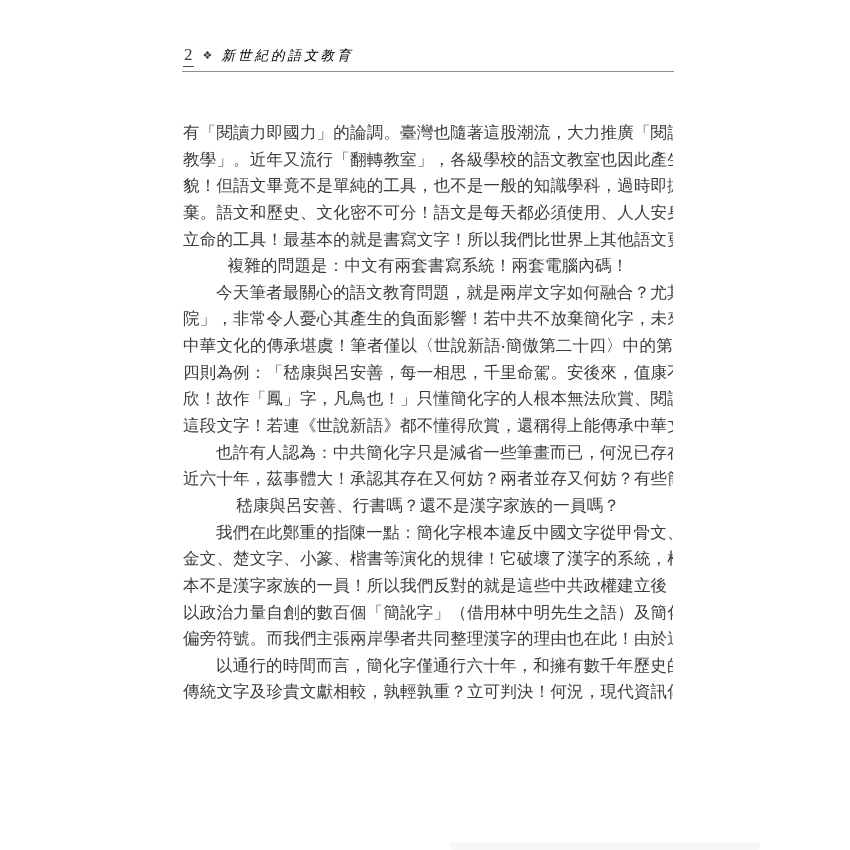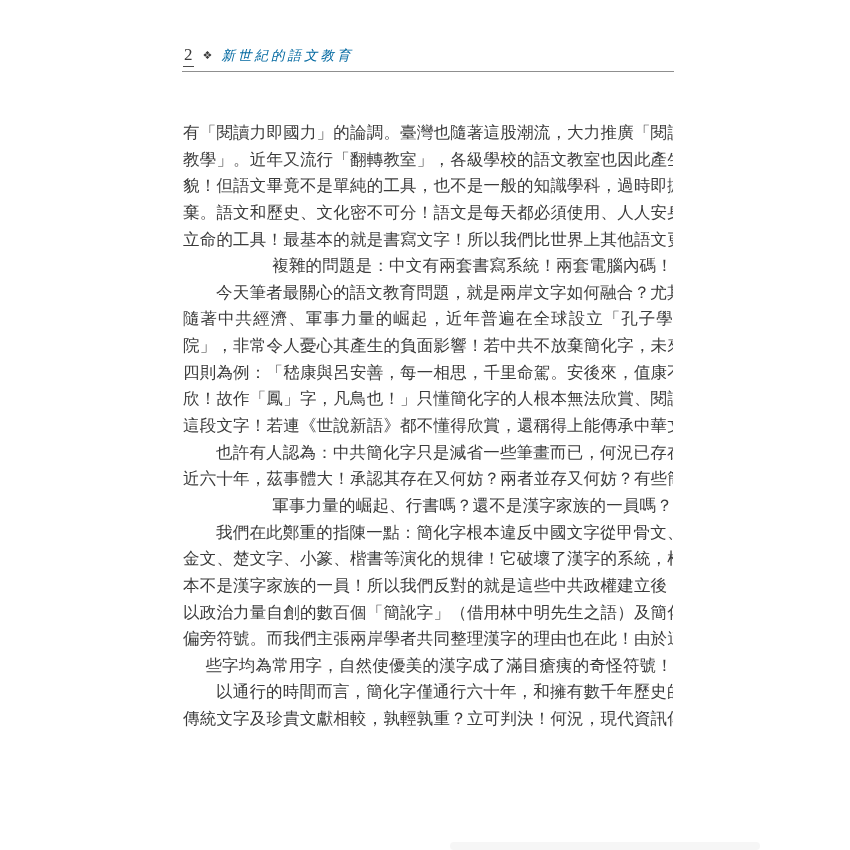--- a/index.html
+++ b/index.html
@@ -37,21 +37,21 @@
   }
   .ornament {
     font-size: 11px;
     color: #3a3a3a;
     transform: translateY(-1px);
   }
   .head-title {
     font-size: 13.5px;
     font-style: italic;
     letter-spacing: 3px;
-    color: #0369a1;
+    color: #000000;
   }
   .head-rule {
     position: absolute;
     left: 182px;
     top: 71px;
     width: 492px;
     height: 0;
     border-top: 1.7px solid #8f8f8f;
   }
   
@@ -63,21 +63,21 @@
     font-size: 16.5px;
     color: #3b3b3b;
     letter-spacing: 0.2px;
   }
   .para { margin: 0; padding: 0; }
   .line {
     height: 26.65px;
     line-height: 26.65px;
     white-space: nowrap;
     overflow: hidden;
-    text-align: right;
+    text-align: center;
   }
   .line.fill {
     text-align: justify;
     text-align-last: justify;
   }
   .line.indent {
     padding-left: 33px;
   }
   
   .edge-shadow {
@@ -107,38 +107,37 @@
       <div class="para">
         <div class="line fill">有「閱讀力即國力」的論調。臺灣也隨著這股潮流，大力推廣「閱讀</div>
         <div class="line fill">教學」。近年又流行「翻轉教室」，各級學校的語文教室也因此產生新</div>
         <div class="line fill">貌！但語文畢竟不是單純的工具，也不是一般的知識學科，過時即拋</div>
         <div class="line fill">棄。語文和歷史、文化密不可分！語文是每天都必須使用、人人安身</div>
         <div class="line fill">立命的工具！最基本的就是書寫文字！所以我們比世界上其他語文更</div>
         <div class="line">複雜的問題是：中文有兩套書寫系統！兩套電腦內碼！</div>
       </div>
       <div class="para">
         <div class="line fill indent">今天筆者最關心的語文教育問題，就是兩岸文字如何融合？尤其</div>
-        <div class="line fill">隨著中共經濟、軍事力量的崛起，近年普遍在全球設立「孔子學</div>
         <div class="line fill">院」，非常令人憂心其產生的負面影響！若中共不放棄簡化字，未來</div>
+        <div class="line fill">中華文化的傳承堪虞！筆者僅以〈世說新語‧簡傲第二十四〉中的第</div>
         <div class="line fill">四則為例：「嵇康與呂安善，每一相思，千里命駕。安後來，值康不</div>
         <div class="line fill">欣！故作「鳳」字，凡鳥也！」只懂簡化字的人根本無法欣賞、閱讀</div>
         <div class="line fill">這段文字！若連《世說新語》都不懂得欣賞，還稱得上能傳承中華文</div>
       </div>
       <div class="para">
         <div class="line fill indent">也許有人認為：中共簡化字只是減省一些筆畫而已，何況已存在</div>
         <div class="line fill">近六十年，茲事體大！承認其存在又何妨？兩者並存又何妨？有些簡</div>
-        <div class="line">軍事力量的崛起、行書嗎？還不是漢字家族的一員嗎？</div>
+        <div class="line">嵇康與呂安善、行書嗎？還不是漢字家族的一員嗎？</div>
       </div>
       <div class="para">
         <div class="line fill indent">我們在此鄭重的指陳一點：簡化字根本違反中國文字從甲骨文、</div>
         <div class="line fill">金文、楚文字、小篆、楷書等演化的規律！它破壞了漢字的系統，根</div>
         <div class="line fill">本不是漢字家族的一員！所以我們反對的就是這些中共政權建立後，</div>
         <div class="line fill">以政治力量自創的數百個「簡訛字」（借用林中明先生之語）及簡化</div>
         <div class="line fill">偏旁符號。而我們主張兩岸學者共同整理漢字的理由也在此！由於這</div>
-        <div class="line">些字均為常用字，自然使優美的漢字成了滿目瘡痍的奇怪符號！</div>
       </div>
       <div class="para">
         <div class="line fill indent">以通行的時間而言，簡化字僅通行六十年，和擁有數千年歷史的</div>
         <div class="line fill">傳統文字及珍貴文獻相較，孰輕孰重？立可判決！何況，現代資訊傳</div>
       </div>
     </main>
 
   <div class="edge-shadow"></div>
 
 </div>

